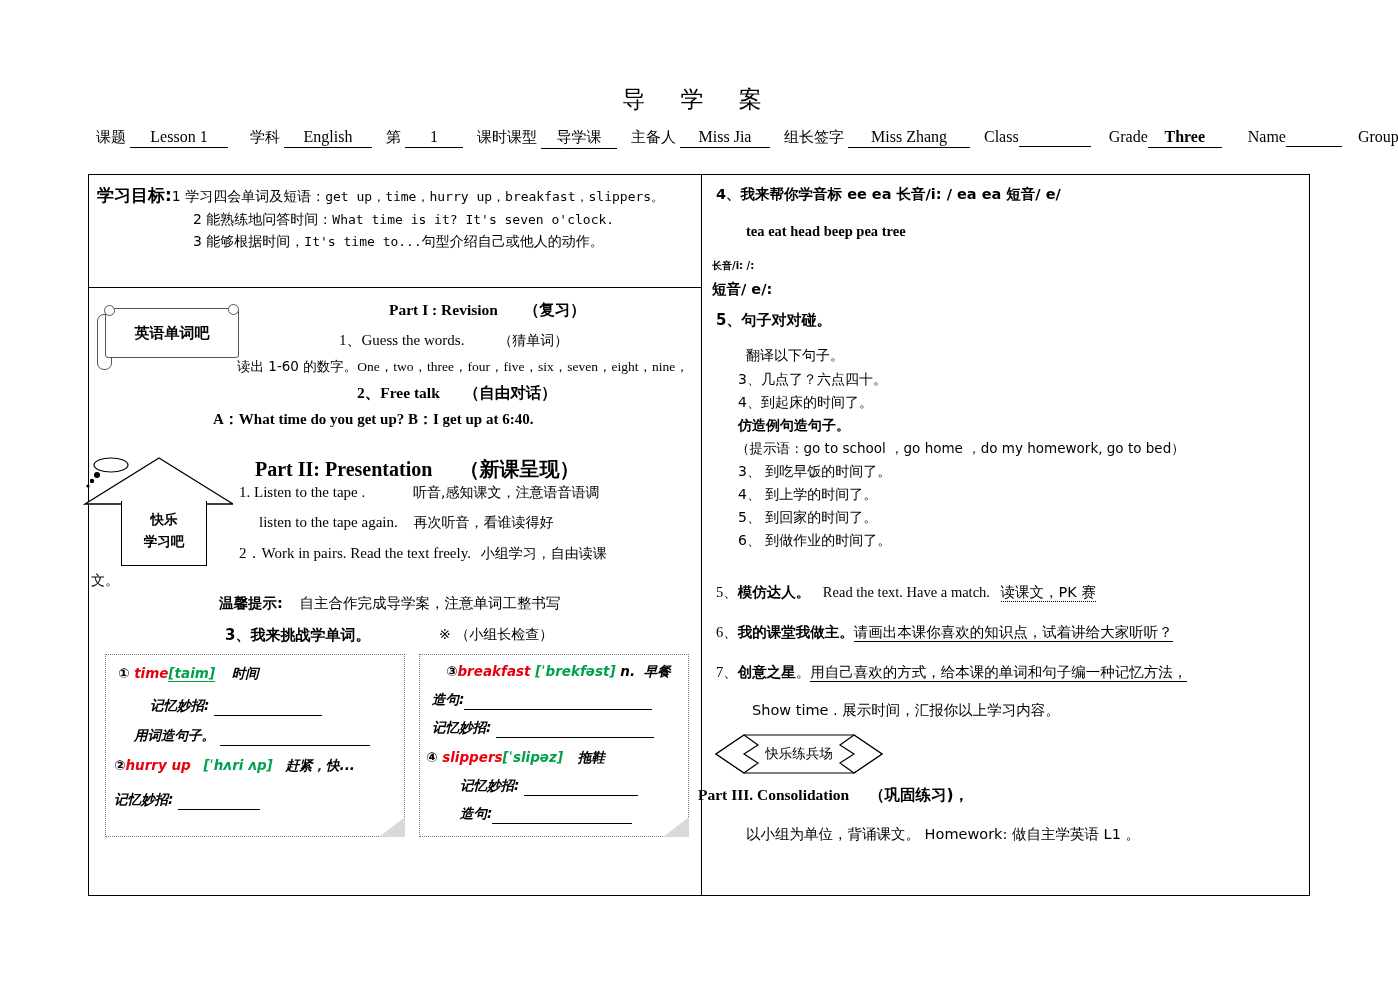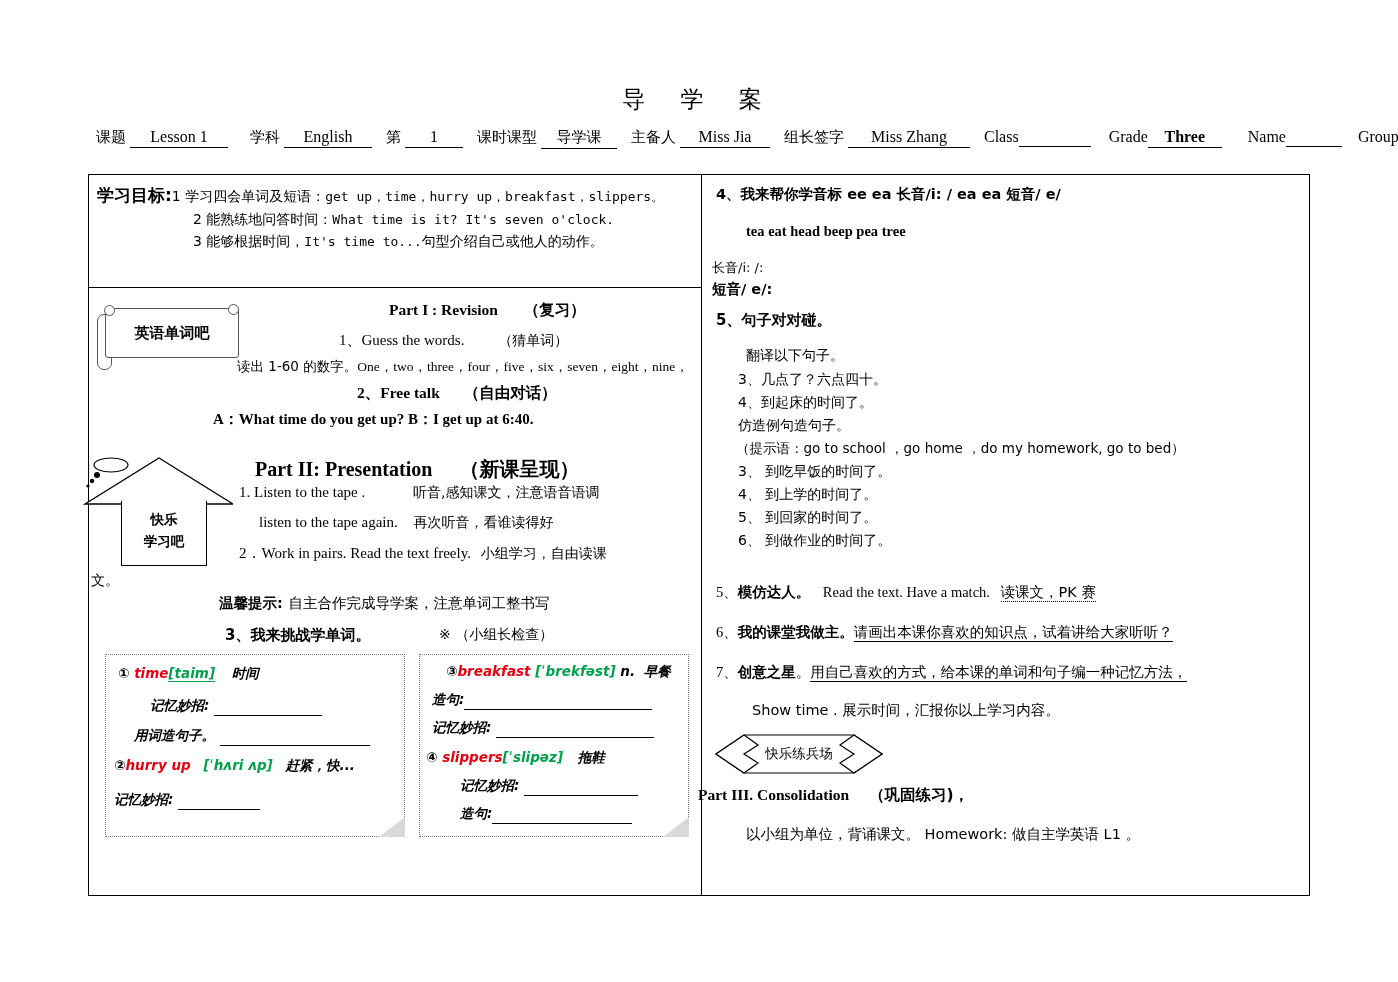--- a/index.html
+++ b/index.html
@@ -146,27 +146,27 @@
   .vb2-r4{position:absolute;left:6px;top:94px;}
   .vb2-r5{position:absolute;left:40px;top:122px;}
   .vb2-r6{position:absolute;left:40px;top:150px;}
 
   
   .r{position:absolute;font-family:"DejaVu Sans","Liberation Sans",sans-serif;}
   .ser{font-family:"Liberation Serif",serif;}
   .r4{left:14px;top:10px;font-size:14.5px;font-weight:bold;white-space:nowrap;}
   .r4w{left:44px;top:48px;font-size:14.5px;font-weight:bold;white-space:nowrap;
        font-family:"Liberation Serif",serif;letter-spacing:0;}
-  .rlong{left:10px;top:84px;font-size:13px;font-weight:normal;}
+  .rlong{left:10px;top:84px;font-size:10px;font-weight:bold;}
   .rshort{left:10px;top:105px;font-size:14.5px;font-weight:bold;}
   .r5h{left:14px;top:136px;font-size:15px;font-weight:bold;}
   .rtrans{left:44px;top:172px;font-size:14px;}
   .rl{left:36px;top:196px;font-size:14px;}
   .rl2{left:36px;top:219px;font-size:14px;}
-  .rl3{left:36px;top:242px;font-size:14px;}
+  .rl3{left:36px;top:242px;font-size:14px;font-weight:bold;}
   .rhint{left:34px;top:265px;font-size:13.5px;white-space:nowrap;}
   .rl4{left:36px;top:288px;font-size:14px;}
   .rl5{left:36px;top:311px;font-size:14px;}
   .rl6{left:36px;top:334px;font-size:14px;}
   .rl7{left:36px;top:357px;font-size:14px;}
 
   .r5b{left:14px;top:408px;font-size:14.5px;white-space:nowrap;}
   .r6b{left:14px;top:448px;font-size:14.5px;white-space:nowrap;}
   .r7b{left:14px;top:488px;font-size:14.5px;white-space:nowrap;}
   .rshow{left:50px;top:526px;font-size:14.5px;white-space:nowrap;}
@@ -302,21 +302,21 @@
           <span>listen  to   the   tape   again.</span>
           <span class="zh" style="margin-left:12px">再次听音，看谁读得好</span>
         </div>
         <div class="l-p2">
           <span>2．Work in  pairs.  Read  the text  freely.</span>
           <span class="zh" style="margin-left:6px">小组学习，自由读课</span>
         </div>
 
         <div class="tip">
           <b>温馨提示:</b>
-          <span style="margin-left:1px">自主合作完成导学案，注意单词工整书写</span>
+          <span style="margin-left:12px">自主合作完成导学案，注意单词工整书写</span>
         </div>
 
         <div class="chal">3、我来挑战学单词。</div>
         <div class="chk">
           <span>※</span>
           <span>（小组长检查）</span>
         </div>
 
         <div class="vbox vbox1">
           <div class="row vb1-r1">

